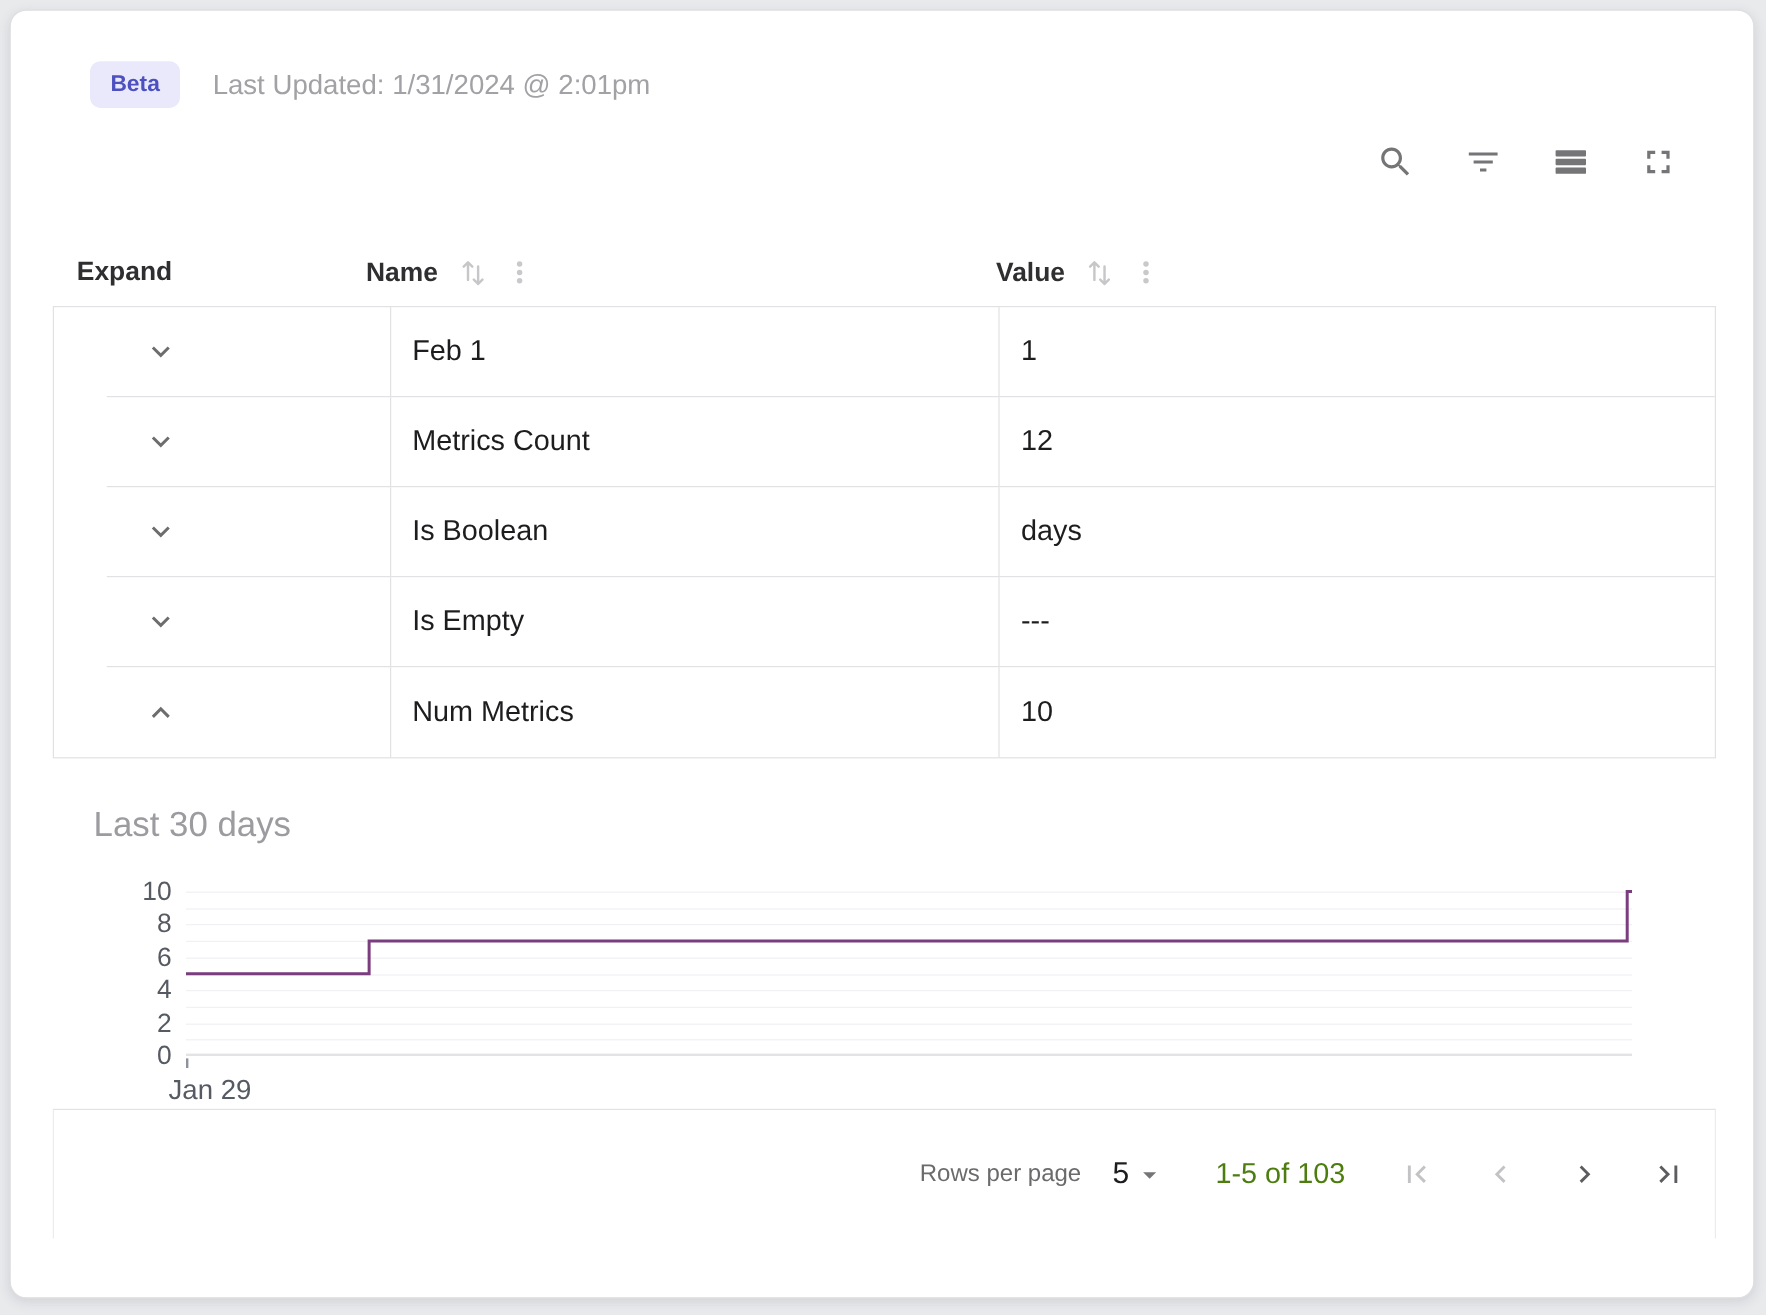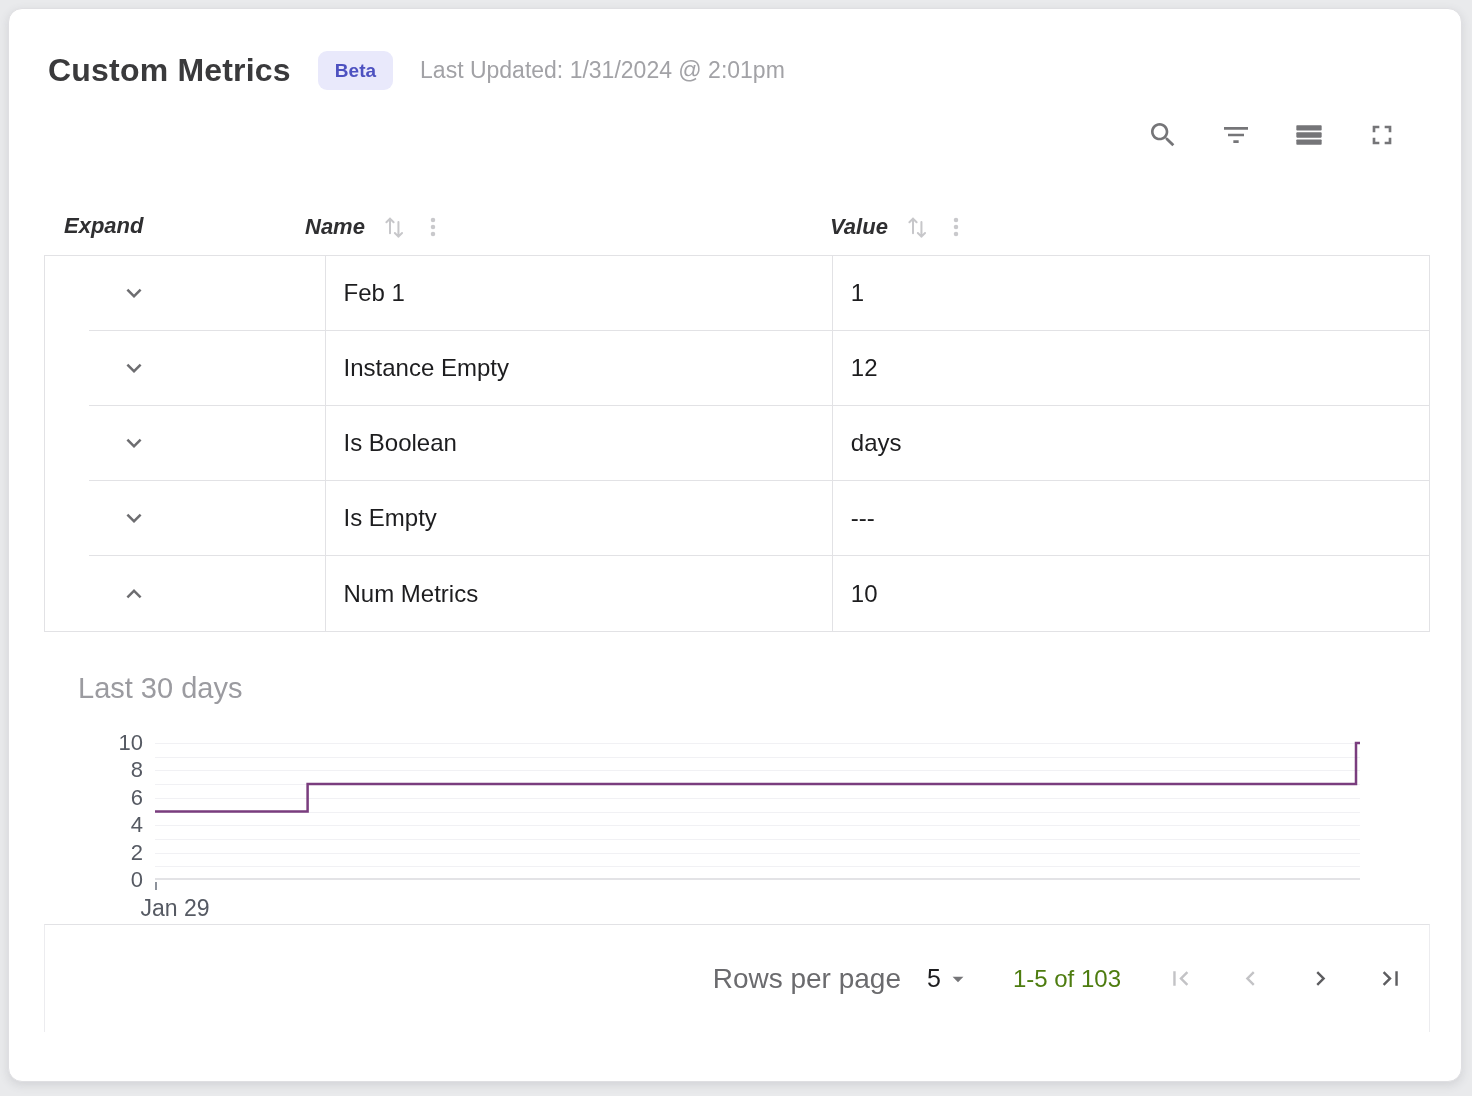--- a/index.html
+++ b/index.html
@@ -14,21 +14,21 @@
   .title { font-size: 32px; font-weight: 700; color: #3a3a3c; letter-spacing: .2px; }
   .badge { margin-left: 27px; background: #e9e9fb; color: #4d51c0; font-size: 19px; font-weight: 700;
            padding: 10px 17px; border-radius: 9px; line-height: 1; }
   .updated { margin-left: 27px; color: #a2a2a6; font-size: 23px; }
   
   .toolbar { display: flex; justify-content: flex-end; align-items: center; gap: 39px; margin: 28px 62px 0 0; height: 34px; }
   .tbtn { width: 34px; height: 34px; border: none; background: transparent; cursor: pointer; display: flex; align-items: center; justify-content: center; }
   .tbtn svg { fill: #757578; }
   
   .grid { margin: 45px 35px 0 35px; width: 1386px; }
-  .grid-header { display: flex; height: 58px; align-items: center; font-style: italic; }
+  .grid-header { display: flex; height: 58px; align-items: center; }
   .col-expand { width: 243px; } .col-name { width: 525px; } .col-value { width: 618px; }
   .hcell { display: flex; align-items: center; font-size: 22px; font-weight: 700; color: #2f2f31; }
   .col-expand.hcell { padding-left: 20px; }
   .col-name.hcell, .col-value.hcell { padding-left: 18px; align-items: flex-end; }
   .sort-ic { margin-left: 16px; display: inline-flex; }
   .menu-ic { margin-left: 12px; display: inline-flex; cursor: pointer; }
   .grid-body { border: 1px solid #e2e2e5; border-bottom: 1px solid #e2e2e5; padding-left: 44px; }
   .row { display: flex; height: 75px; border-bottom: 1px solid #e2e2e5; }
   .row:last-child { border-bottom: none; }
   .cell { display: flex; align-items: center; font-size: 24px; color: #1d1d1f; }
@@ -43,37 +43,36 @@
   .chart-plot { position: relative; margin: 38px 0 0 111px; width: 1205px; height: 137px; }
   .grid-line { position: absolute; left: 0; width: 100%; height: 1px; background: #f1f1f4; }
   .grid-line.axis { height: 2px; background: #e3e3e6; }
   .ylabel { position: absolute; left: -72px; width: 60px; text-align: right; font-size: 22px; color: #565a63; line-height: 28px; }
   .chart-svg { position: absolute; left: 0; top: 0; overflow: visible; }
   .xtick { position: absolute; left: 0; top: 139px; width: 2px; height: 8px; background: #8d929b; }
   .xlabel { position: absolute; left: -40px; top: 152px; width: 120px; text-align: center; font-size: 23px; color: #565a63; }
   
   .footer { display: flex; align-items: center; justify-content: flex-end; height: 108px;
             border-top: 1px solid #e2e2e5; border-left: 1px solid #ececef; border-right: 1px solid #ececef; padding-right: 24px; }
-  .rpp-label { font-size: 28px; color: #6b6b6e; margin-left: 36px; }
+  .rpp-label { font-size: 20px; color: #6b6b6e; margin-left: 36px; }
   .rpp-select { display: flex; align-items: center; margin-left: 26px; cursor: pointer; }
   .rpp-value { font-size: 25px; color: #1d1d1f; }
   .rpp-select svg { fill: #757578; margin-left: 4px; }
   .range { font-size: 24px; color: #4d7c0f; margin-left: 42px; }
   .nav { display: flex; align-items: center; gap: 40px; margin-left: 44px; }
   .nav-btn { border: none; background: transparent; cursor: pointer; width: 30px; height: 30px; display:flex; align-items:center; justify-content:center; }
   .nav-btn svg { fill: #5d5d60; }
   .nav-btn.disabled svg { fill: #c3c3c6; }
 </style>
 </head>
 <body>
 
 <div class="card">
 
   <div class="hdr">
-    <span class="title">Custom Metrics</span>
     <span class="badge">Beta</span>
     <span class="updated">Last Updated: 1/31/2024 @ 2:01pm</span>
   </div>
 
   <div class="toolbar">
     <button class="tbtn" title="Search">
       <svg width="32" height="32" viewBox="0 0 24 24">
           <path d="M15.5 14h-.79l-.28-.27C15.41 12.59 16 11.11 16 9.5 16 5.91 13.09 3 9.5 3S3 5.91 3 9.5 5.91 16 9.5 16c1.61 0 3.09-.59 4.23-1.57l.27.28v.79l5 4.99L20.49 19l-4.99-5zm-6 0C7.01 14 5 11.99 5 9.5S7.01 5 9.5 5 14 7.01 14 9.5 11.99 14 9.5 14z"></path>
         </svg>
     </button>
@@ -149,21 +148,21 @@
         <div class="cell col-value">1</div>
       </div>
       <div class="row">
         <div class="cell col-expand">
             <button class="chev-btn">
               <svg width="30" height="30" viewBox="0 0 24 24">
                 <path d="M16.59 8.59 12 13.17 7.41 8.59 6 10l6 6 6-6z"></path>
               </svg>
             </button>
           </div>
-        <div class="cell col-name">Instance Empty</div>
+        <div class="cell col-name">Metrics Count</div>
         <div class="cell col-value">12</div>
       </div>
       <div class="row">
         <div class="cell col-expand">
             <button class="chev-btn">
               <svg width="30" height="30" viewBox="0 0 24 24">
                 <path d="M16.59 8.59 12 13.17 7.41 8.59 6 10l6 6 6-6z"></path>
               </svg>
             </button>
           </div>

